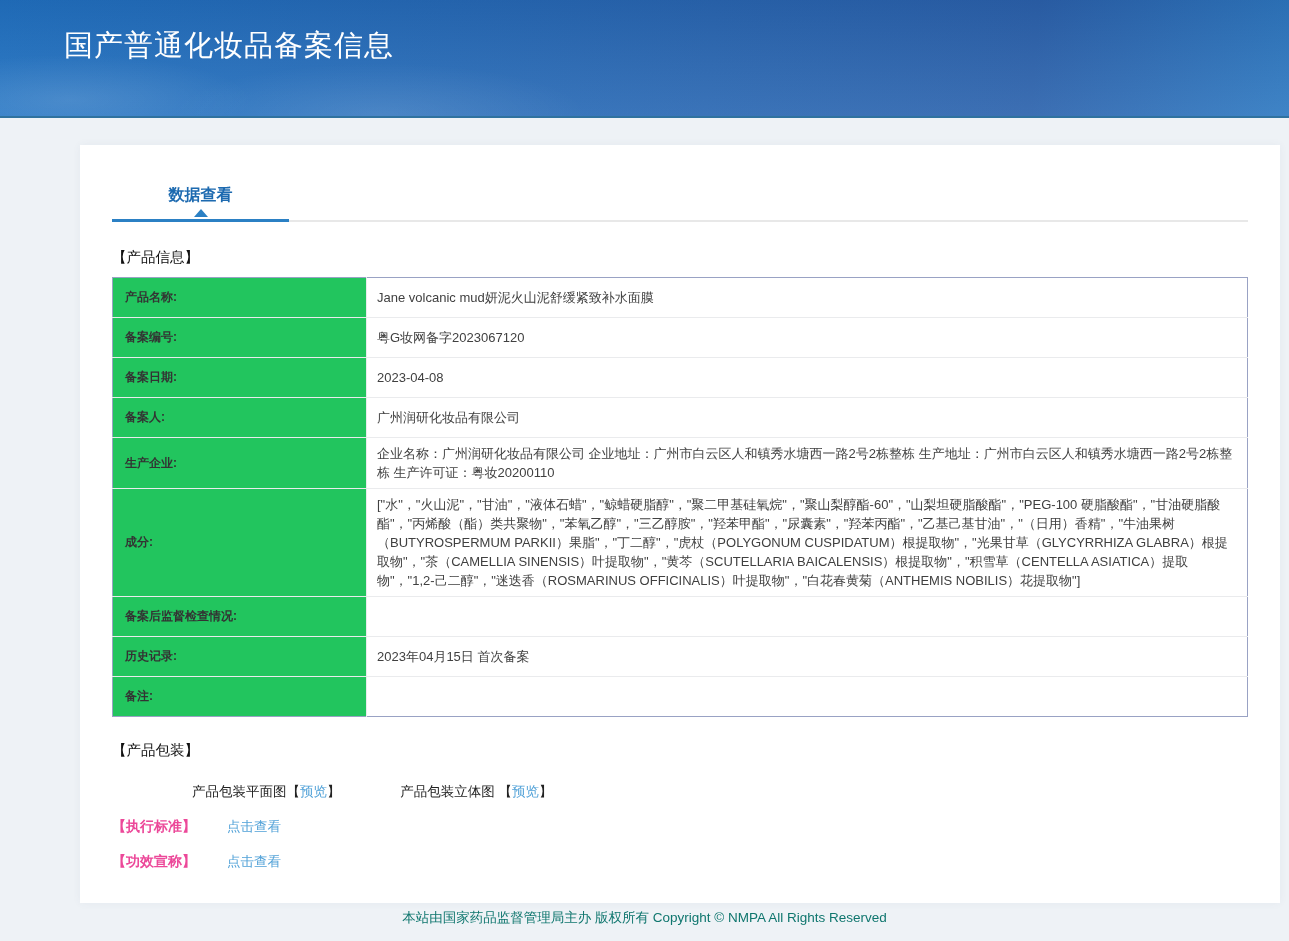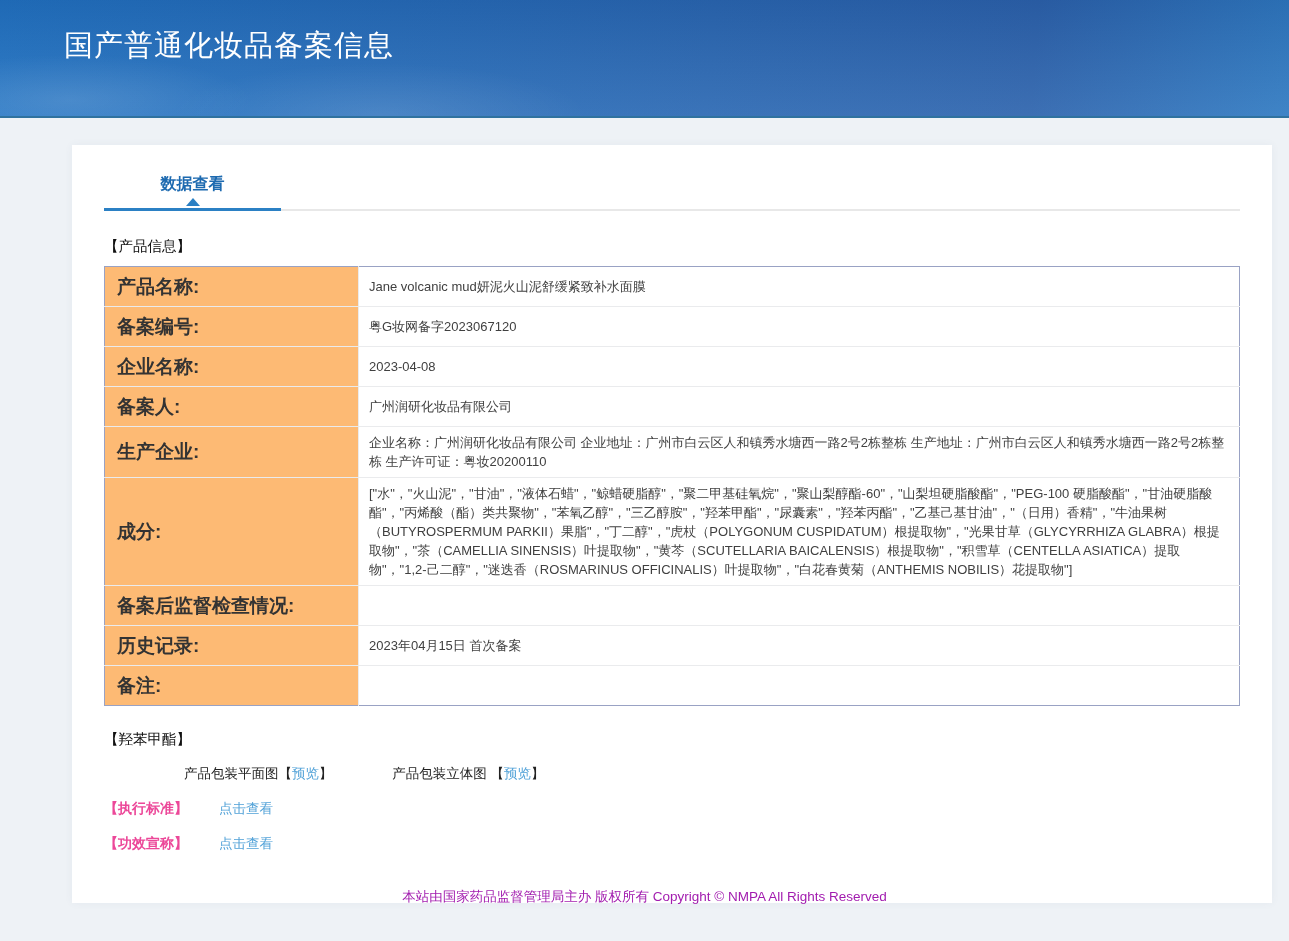--- a/index.html
+++ b/index.html
@@ -29,25 +29,25 @@
     margin: 0;
     padding: 26px 0 0 64px;
     color: #ffffff;
     font-size: 29px;
     font-weight: normal;
     letter-spacing: 1px;
   }
 
   
   .card {
-    position: absolute; left: 72px; top: 145px;
+    position: absolute; left: 80px; top: 145px;
     width: 1200px; height: 758px;
     background: #ffffff;
     box-shadow: 0 0 8px rgba(60,80,120,0.06);
-    padding: 5px 32px;
+    padding: 16px 32px;
     box-sizing: border-box;
   }
 
   
   .tabbar {
     position: relative;
     padding-top: 24px;
     border-bottom: 2px solid #e8e8e8;
   }
   .tab {
@@ -83,22 +83,22 @@
 
   
   .info-table {
     width: 100%;
     border-collapse: collapse;
     margin-top: 10px;
     border: 1px solid #99a2c4;
   }
   .info-table th {
     width: 254px;
-    background: #fdba74;
-    font-size: 19px;
+    background: #22c55e;
+    font-size: 12px;
     font-weight: bold;
     color: #333333;
     text-align: left;
     padding: 6px 12px;
     height: 40px;
     box-sizing: border-box;
     vertical-align: middle;
     border-right: 1px solid #eaebed;
   }
   .info-table td {
@@ -112,42 +112,42 @@
   }
   .info-table tr + tr th,
   .info-table tr + tr td { border-top: 1px solid #eaebed; }
 
   
   .pack-row {
     margin: 16px 0 0 80px;
     font-size: 13.5px;
     color: #222222;
   }
-  .pack-item { display: inline-block; }
+  .pack-item { display: inline-block; margin-top: 7px; }
   .pack-item + .pack-item { margin-left: 56px; }
   .bracket { color: #222222; }
 
   .link {
     color: #52a2d8;
     text-decoration: none;
     cursor: pointer;
   }
 
   
   .info-line { margin-top: 17px; font-size: 14px; }
   .info-line .inline-label { font-weight: bold; color: #ec4899; }
   .info-line .link { margin-left: 27px; font-size: 13.5px; }
 
   
   .footer {
-    position: absolute; top: 888px; left: 0;
+    position: absolute; top: 909px; left: 0;
     width: 100%;
     text-align: center;
     font-size: 13.5px;
-    color: #a21caf;
+    color: #0f766e;
   }
 </style>
 </head>
 <body>
 
 <div class="page">
 
   <header class="banner">
     <h1>国产普通化妆品备案信息</h1>
   </header>
@@ -167,21 +167,21 @@
       <tbody>
         <tr>
           <th>产品名称:</th>
           <td>Jane volcanic mud妍泥火山泥舒缓紧致补水面膜</td>
         </tr>
         <tr>
           <th>备案编号:</th>
           <td>粤G妆网备字2023067120</td>
         </tr>
         <tr>
-          <th>企业名称:</th>
+          <th>备案日期:</th>
           <td>2023-04-08</td>
         </tr>
         <tr>
           <th>备案人:</th>
           <td>广州润研化妆品有限公司</td>
         </tr>
         <tr>
           <th>生产企业:</th>
           <td>企业名称：广州润研化妆品有限公司 企业地址：广州市白云区人和镇秀水塘西一路2号2栋整栋 生产地址：广州市白云区人和镇秀水塘西一路2号2栋整栋 生产许可证：粤妆20200110</td>
         </tr>
@@ -197,21 +197,21 @@
           <th>历史记录:</th>
           <td>2023年04月15日 首次备案</td>
         </tr>
         <tr>
           <th>备注:</th>
           <td></td>
         </tr>
       </tbody>
     </table>
 
-    <div class="section-title packaging">【羟苯甲酯】</div>
+    <div class="section-title packaging">【产品包装】</div>
 
     <div class="pack-row">
       <span class="pack-item">
         <span>产品包装平面图</span><span class="bracket">【</span><a class="link">预览</a><span class="bracket">】</span>
       </span>
       <span class="pack-item">
         <span>产品包装立体图</span>
         <span class="bracket">【</span><a class="link">预览</a><span class="bracket">】</span>
       </span>
     </div>

